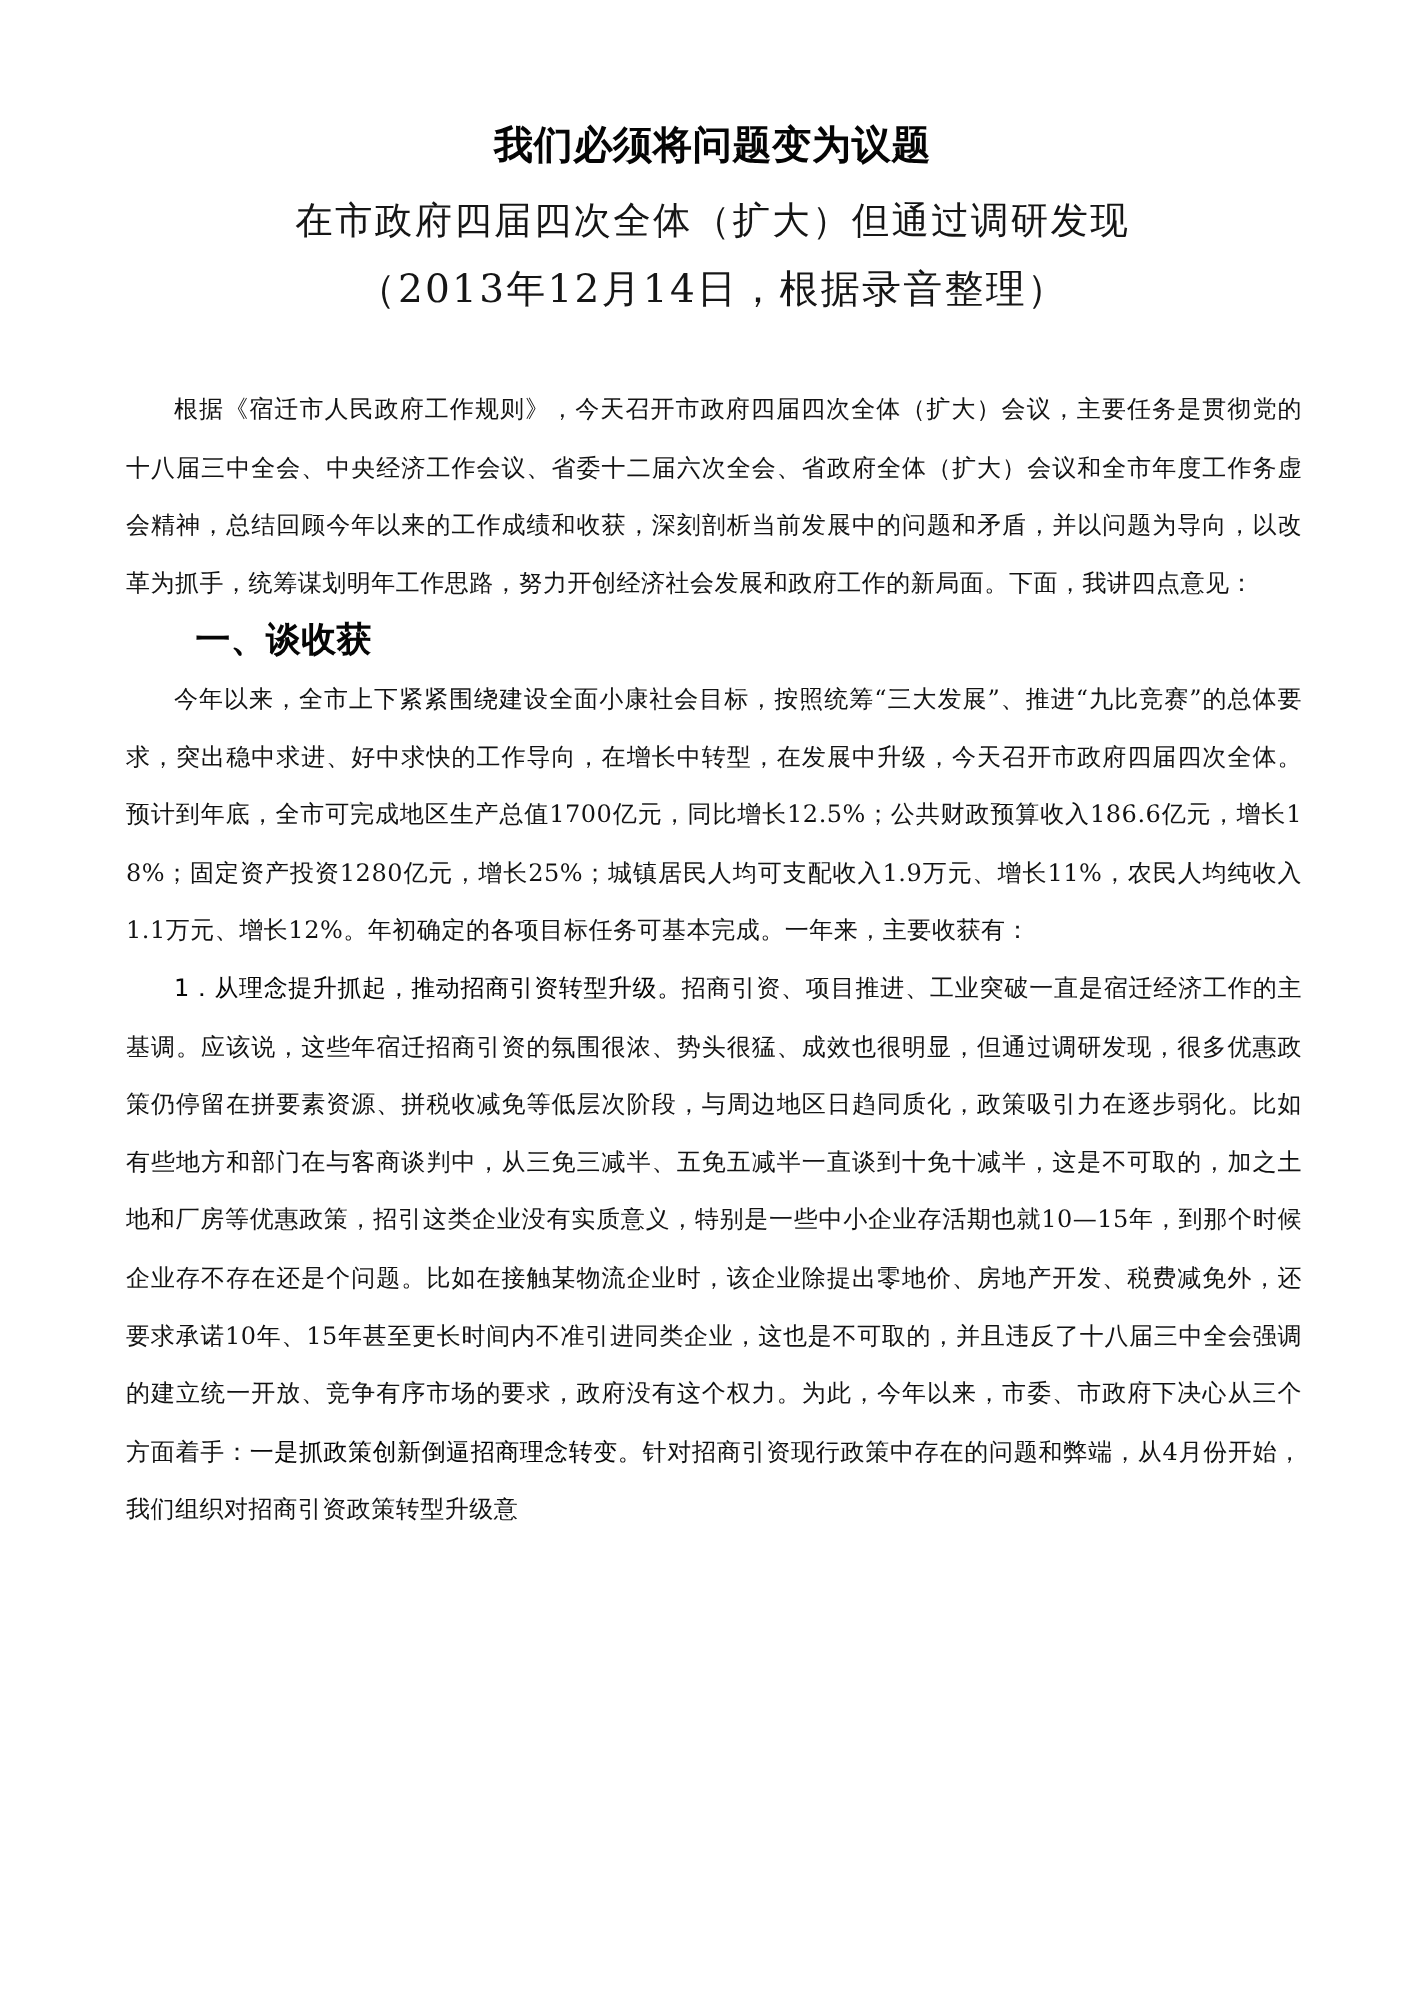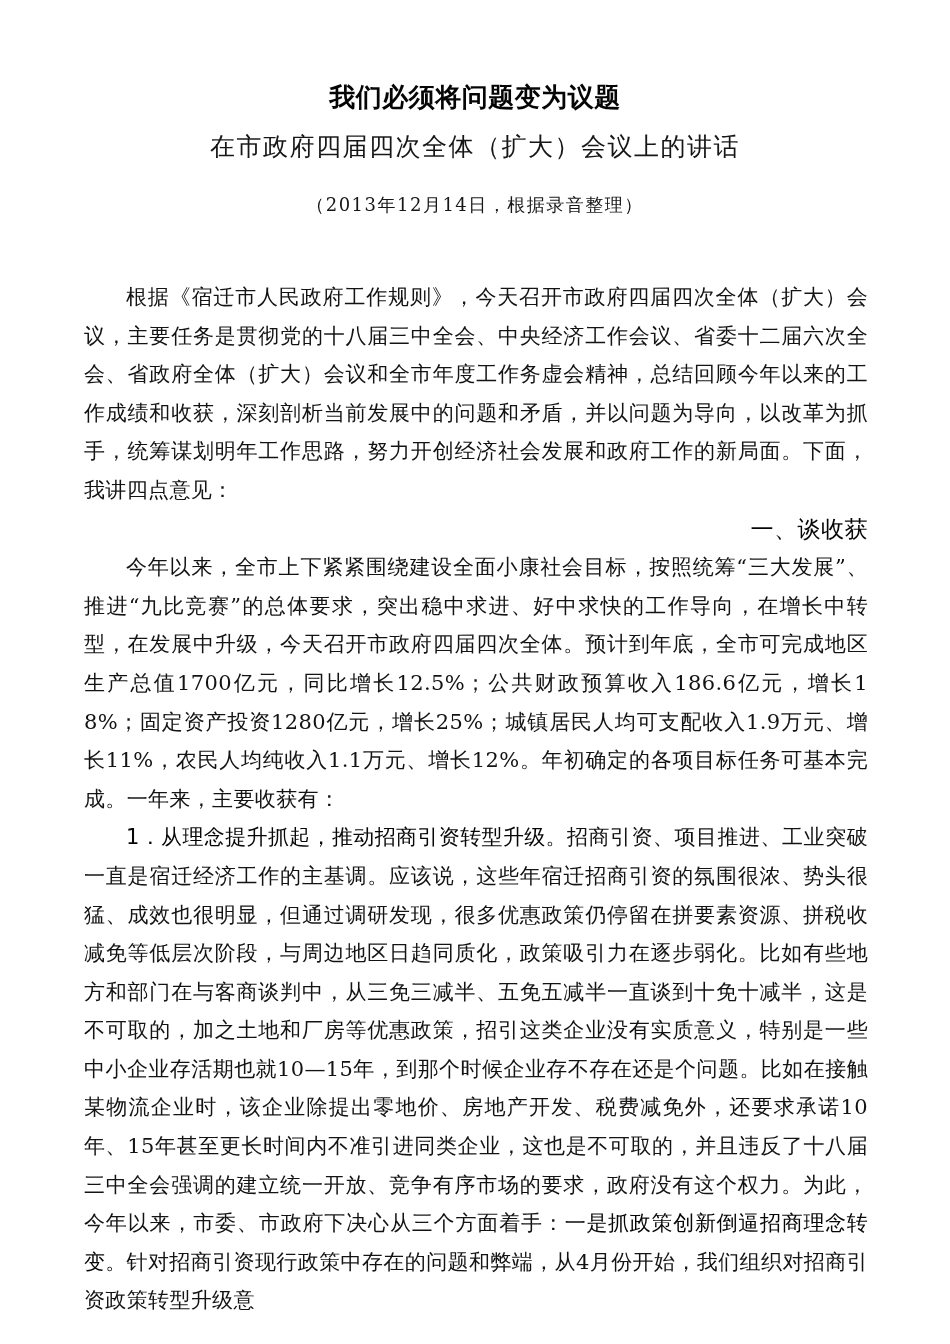--- a/index.html
+++ b/index.html
@@ -42,76 +42,75 @@
     text-align: center;
     font-family: "DejaVu Serif", "Liberation Serif", serif;
     font-weight: 400;
     font-size: 25px;
     letter-spacing: 1.5px;
     line-height: 34px;
     color: #161616;
   }
 
   .doc-dateline {
-    margin: 12px;
+    margin: 0;
     padding-top: 12px;
     text-align: center;
     font-family: "DejaVu Serif", "Liberation Serif", serif;
     font-weight: 400;
-    font-size: 18px;
+    font-size: 26px;
     letter-spacing: 1.5px;
     line-height: 34px;
     color: #161616;
   }
 
   .body-block {
     margin: 0;
     padding: 44px 82px 0 84px;
   }
 
   p.para {
     margin: 0;
     font-family: "DejaVu Serif", "Liberation Serif", serif;
-    font-size: 21px;
+    font-size: 16px;
     line-height: 38.6px;
     color: #131313;
     text-align: justify;
     text-justify: inter-character;
     text-indent: 2em;
     letter-spacing: 0.35px;
     word-break: break-all;
   }
 
   h2.section-heading {
     margin: 0;
     font-family: "DejaVu Sans", "Liberation Sans", sans-serif;
-    font-weight: 400;
+    font-weight: 700;
     font-size: 23.2px;
     line-height: 38.6px;
     color: #060606;
     text-indent: 2em;
     letter-spacing: 0.3px;
-    text-align: right;
   }
 
   .lead {
     font-family: "DejaVu Sans", "Liberation Sans", sans-serif;
     font-weight: 400;
     letter-spacing: 0.2px;
     color: #060606;
   }
 </style>
 </head>
 <body>
 
 <div class="page">
 
   <h1 class="doc-title">我们必须将问题变为议题</h1>
 
-  <div class="doc-subtitle">在市政府四届四次全体（扩大）会议上的讲话</div>
+  <div class="doc-subtitle">在市政府四届四次全体（扩大）但通过调研发现</div>
 
   <div class="doc-dateline">（2013年12月14日，根据录音整理）</div>
 
   <div class="body-block">
 
     <p class="para">根据《宿迁市人民政府工作规则》，今天召开市政府四届四次全体（扩大）会议，主要任务是贯彻党的十八届三中全会、中央经济工作会议、省委十二届六次全会、省政府全体（扩大）会议和全市年度工作务虚会精神，总结回顾今年以来的工作成绩和收获，深刻剖析当前发展中的问题和矛盾，并以问题为导向，以改革为抓手，统筹谋划明年工作思路，努力开创经济社会发展和政府工作的新局面。下面，我讲四点意见：</p>
 
     <h2 class="section-heading">一、谈收获</h2>
 
     <p class="para">今年以来，全市上下紧紧围绕建设全面小康社会目标，按照统筹“三大发展”、推进“九比竞赛”的总体要求，突出稳中求进、好中求快的工作导向，在增长中转型，在发展中升级，今天召开市政府四届四次全体。预计到年底，全市可完成地区生产总值1700亿元，同比增长12.5%；公共财政预算收入186.6亿元，增长18%；固定资产投资1280亿元，增长25%；城镇居民人均可支配收入1.9万元、增长11%，农民人均纯收入1.1万元、增长12%。年初确定的各项目标任务可基本完成。一年来，主要收获有：</p>

